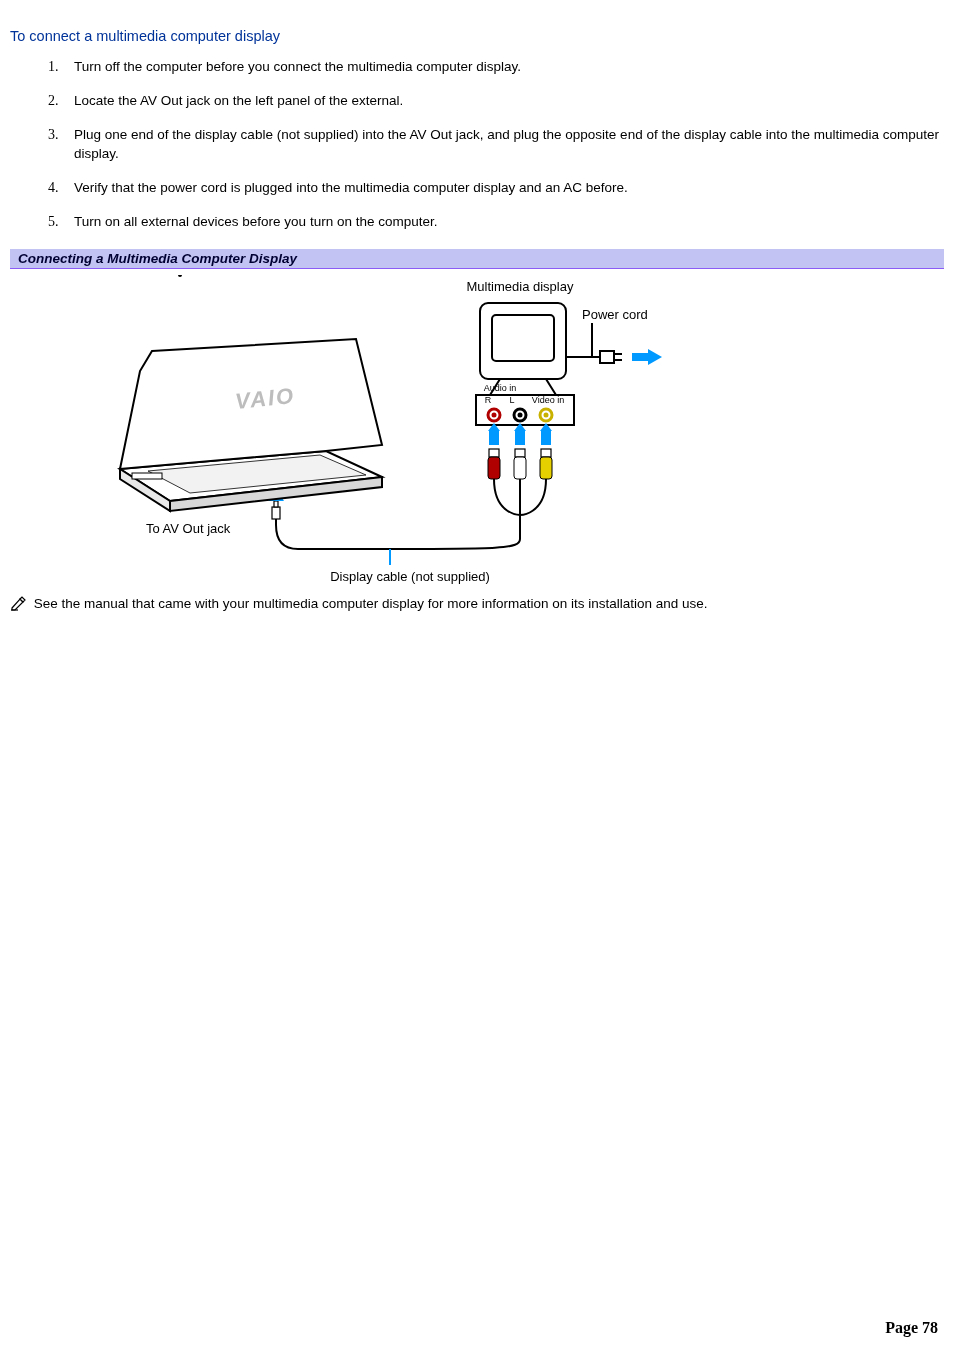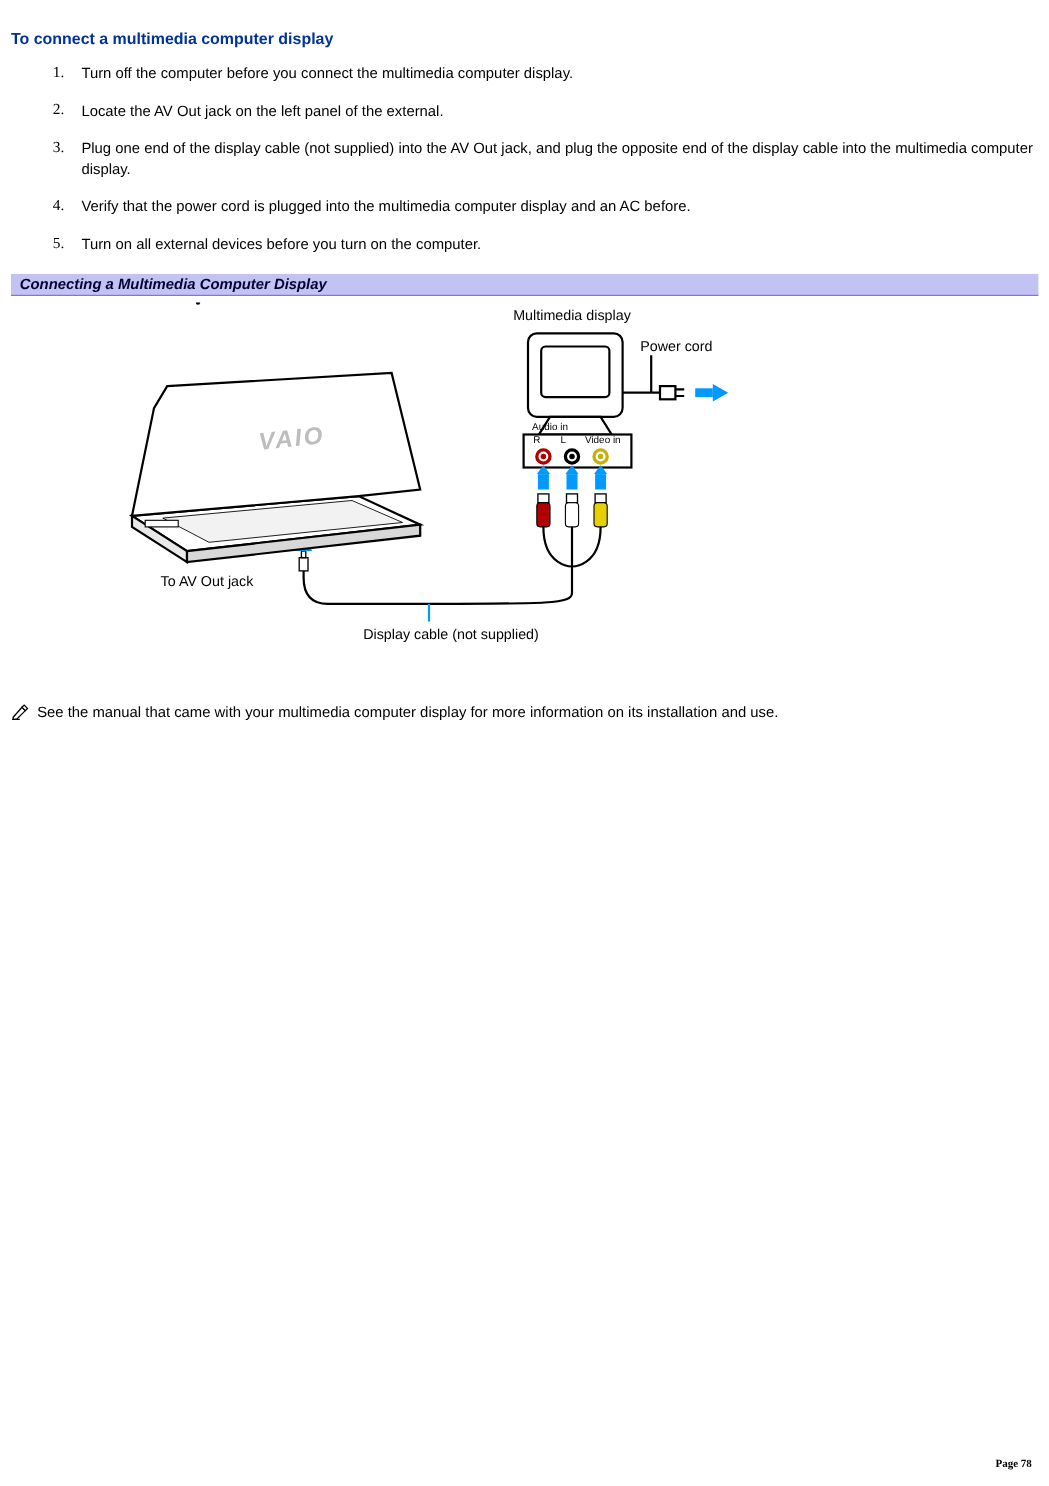--- a/index.html
+++ b/index.html
@@ -12,21 +12,21 @@
   }
   .page {
     width: 954px;
     min-height: 1351px;
     position: relative;
     box-sizing: border-box;
     padding: 28px 10px 40px 10px;
   }
   .heading {
     color: #003399;
-    font-weight: bold;
+    font-weight: normal;
     font-size: 14.5px;
     margin: 0 0 14px 0;
   }
   ol.steps {
     margin: 0 0 18px 0;
     padding: 0 0 0 52px;
     list-style: none;
     counter-reset: step;
   }
   ol.steps > li {
@@ -56,36 +56,35 @@
     border-bottom: 1px solid #8b5cf6;
   }
   .diagram-wrap {
     margin: 6px 0 0 70px;
     width: 600px;
   }
   .diagram {
     display: block;
   }
   .note-row {
-    margin-top: 44px;
     font-size: 13.5px;
     line-height: 1.4;
   }
   .note-row .pen-icon {
     display: inline-block;
     vertical-align: -3px;
     margin-right: 2px;
   }
   .page-number {
     position: absolute;
     right: 16px;
     bottom: 14px;
     font-family: "Times New Roman", serif;
     font-weight: bold;
-    font-size: 10px;
+    font-size: 16px;
   }
   
   .dlabel {
     font-family: Arial, Helvetica, sans-serif;
     font-size: 13px;
     fill: #000000;
   }
   .dlabel-sans {
     font-family: Verdana, Geneva, sans-serif;
     font-size: 13px;

